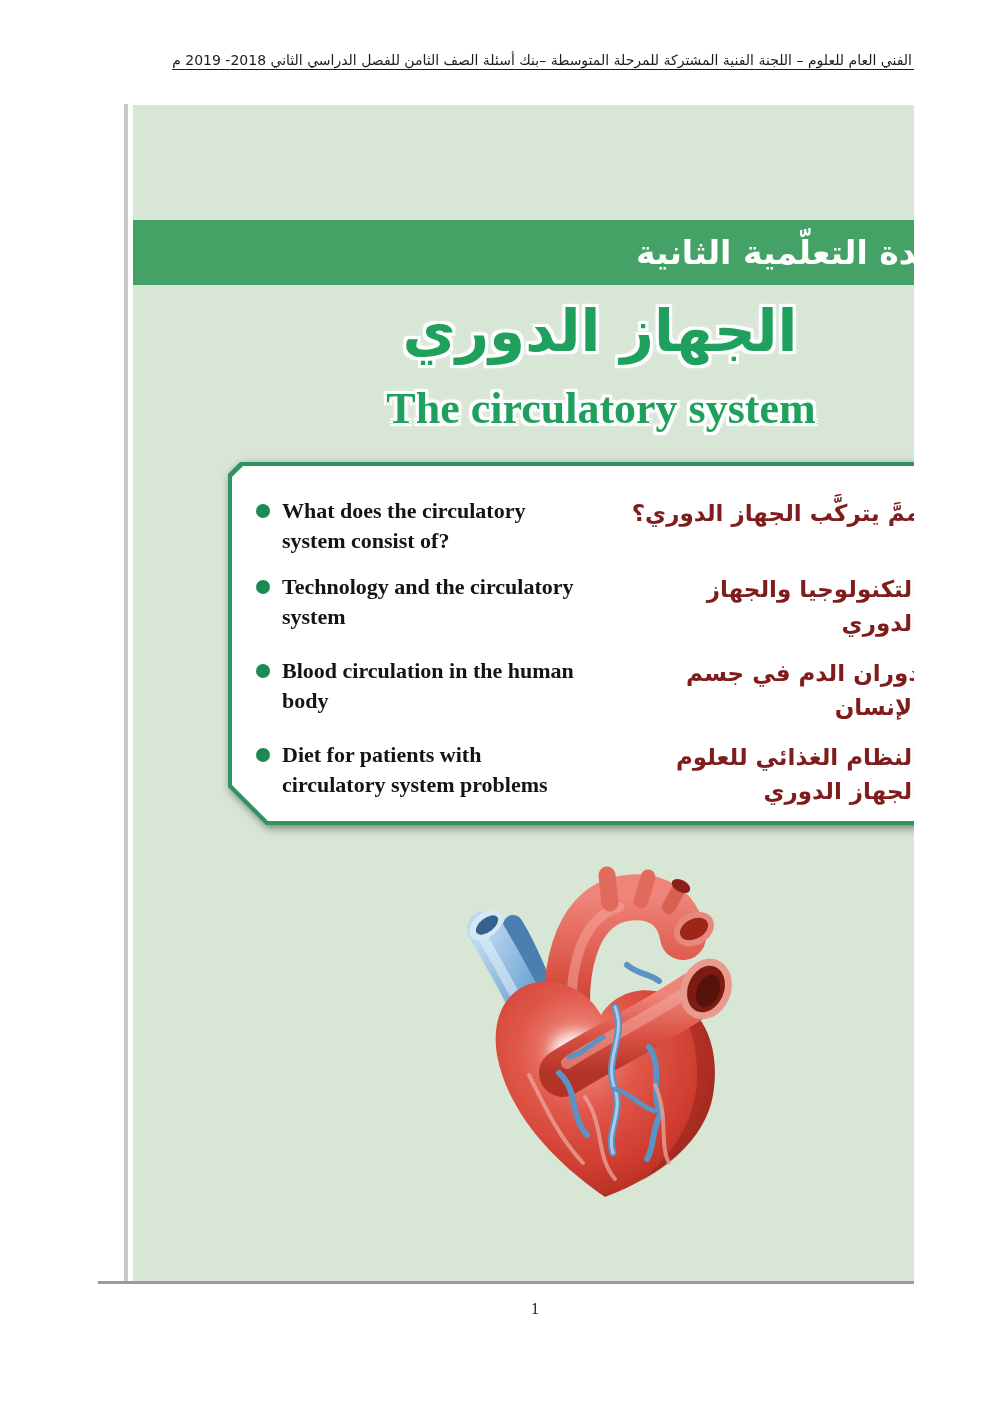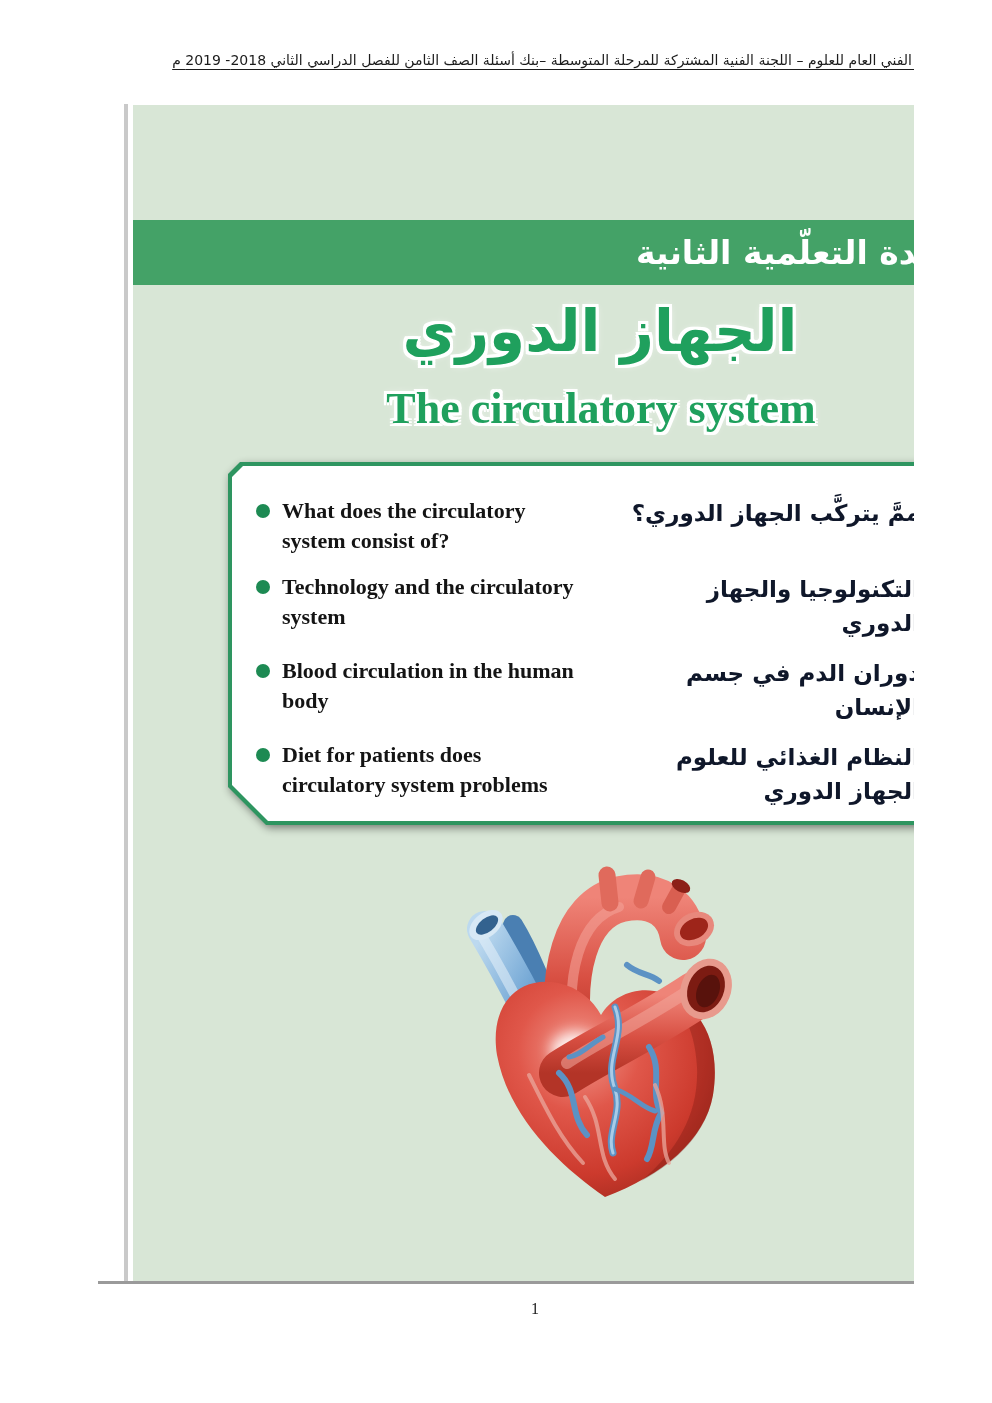--- a/index.html
+++ b/index.html
@@ -101,21 +101,21 @@
   }
   .cell-en {
     width:330px; display:flex; gap:12px;
     font-family:"Liberation Serif", serif;
     font-size:22px; font-weight:bold; color:#141414; line-height:1.38;
   }
   .cell-en .topic-text { width:292px; }
   .cell-ar {
     width:345px; display:flex; flex-direction:row; gap:12px;
     direction:rtl; text-align:right;
-    font-size:23px; font-weight:bold; color:#0f172a; line-height:1.5;
+    font-size:23px; font-weight:bold; color:#7f1d1d; line-height:1.5;
   }
   .dot {
     flex:none; width:14px; height:14px; border-radius:50%;
     background:#1d8a53; margin-top:8px;
   }
 
   
   .heart-wrap { position:absolute; left:330px; top:740px; width:280px; height:360px; }
 
   
@@ -188,21 +188,21 @@
           </div>
           <div class="cell-ar">
             <span class="dot"></span>
             <span class="topic-text">دوران الدم في جسم الإنسان</span>
           </div>
         </div>
 
         <div class="topic-row">
           <div class="cell-en">
             <span class="dot"></span>
-            <span class="topic-text">Diet for patients does circulatory system problems</span>
+            <span class="topic-text">Diet for patients with circulatory system problems</span>
           </div>
           <div class="cell-ar">
             <span class="dot"></span>
             <span class="topic-text">النظام الغذائي للعلوم الجهاز الدوري</span>
           </div>
         </div>
 
       </div>
     </div>
 

